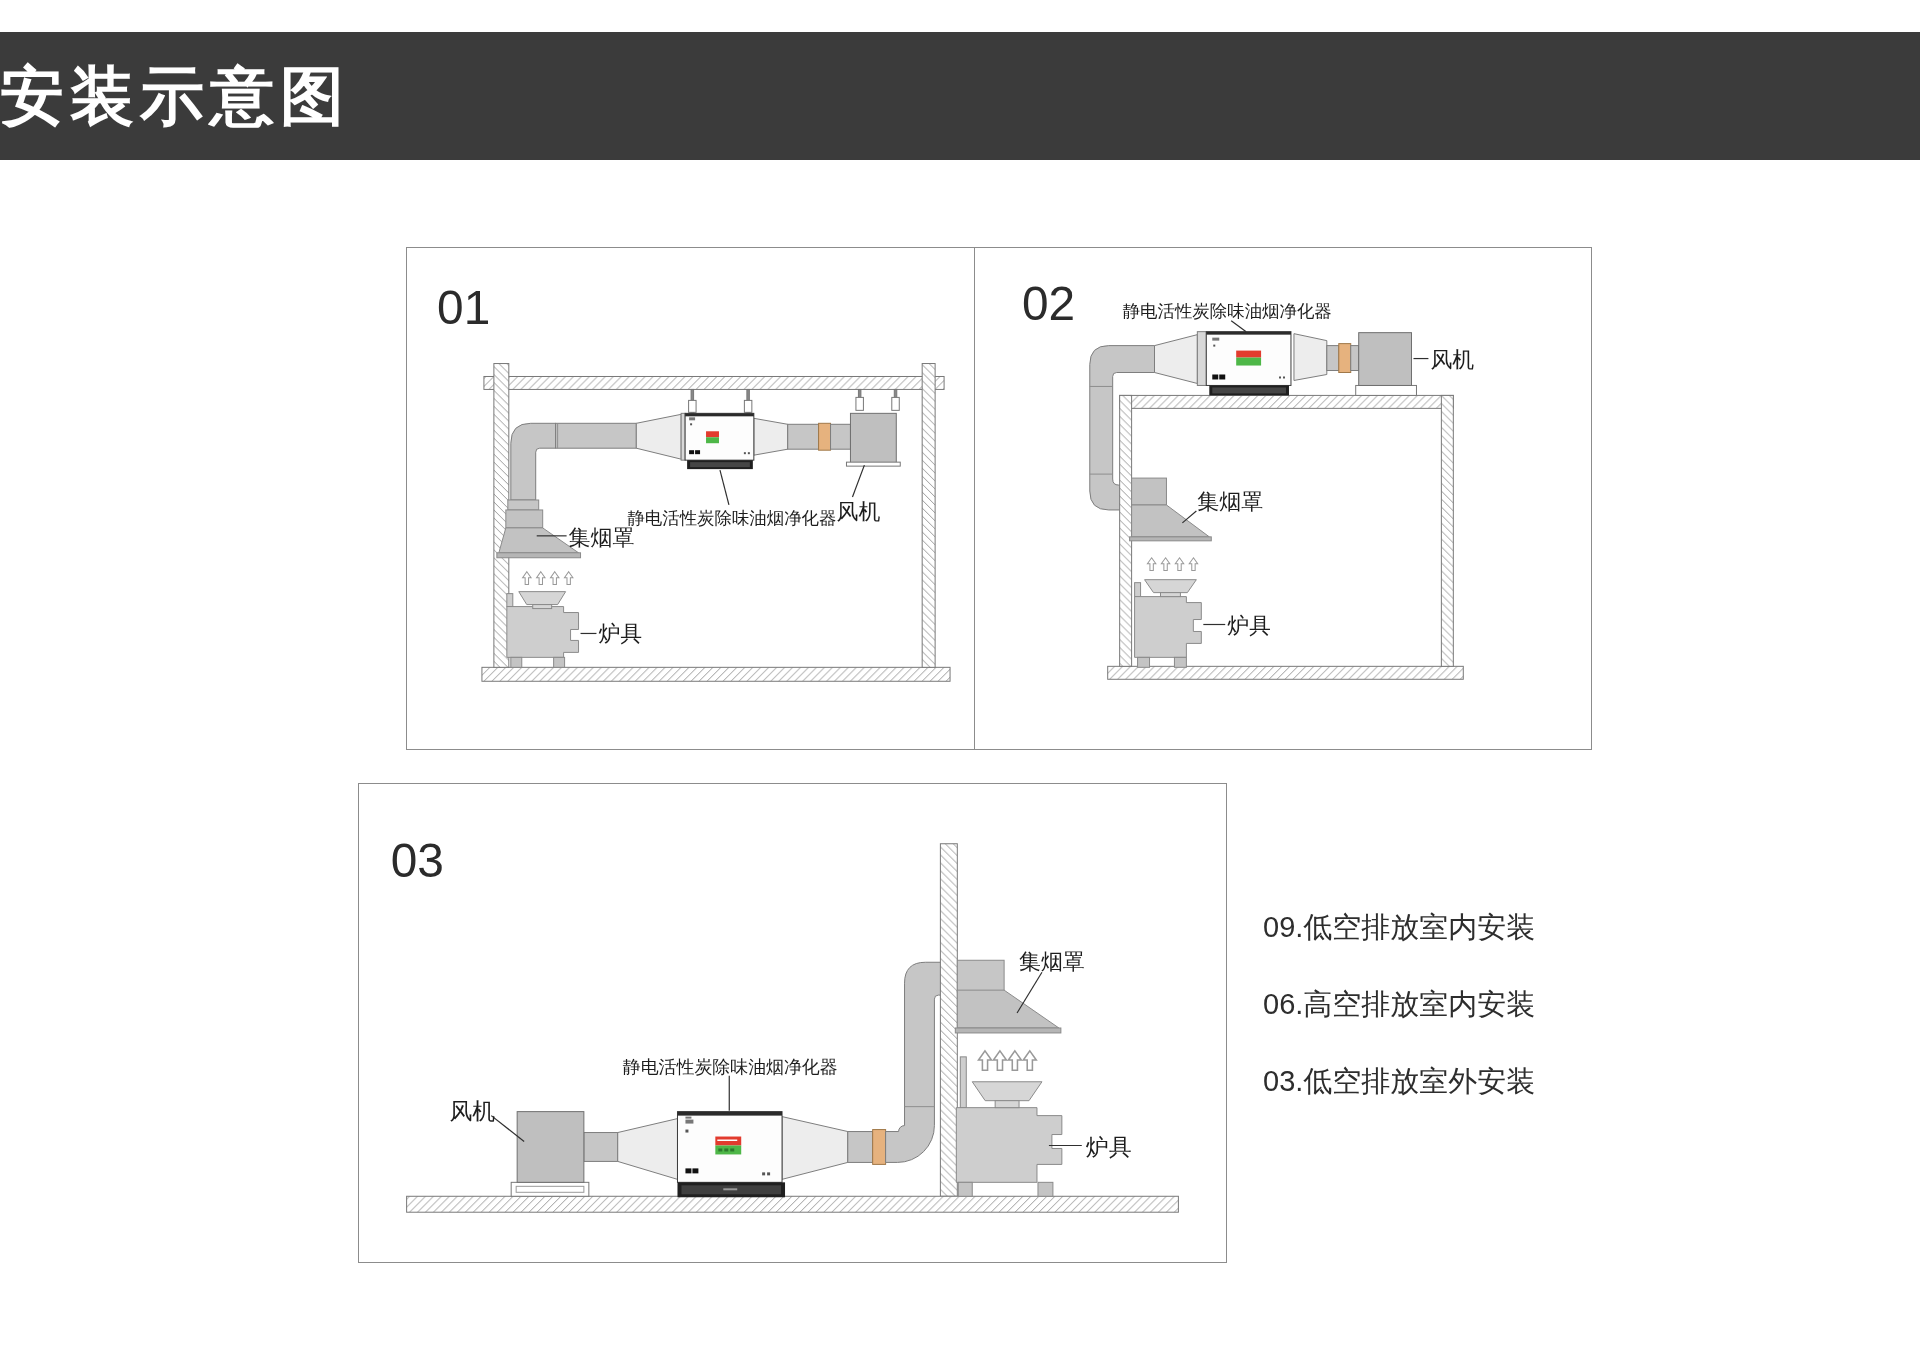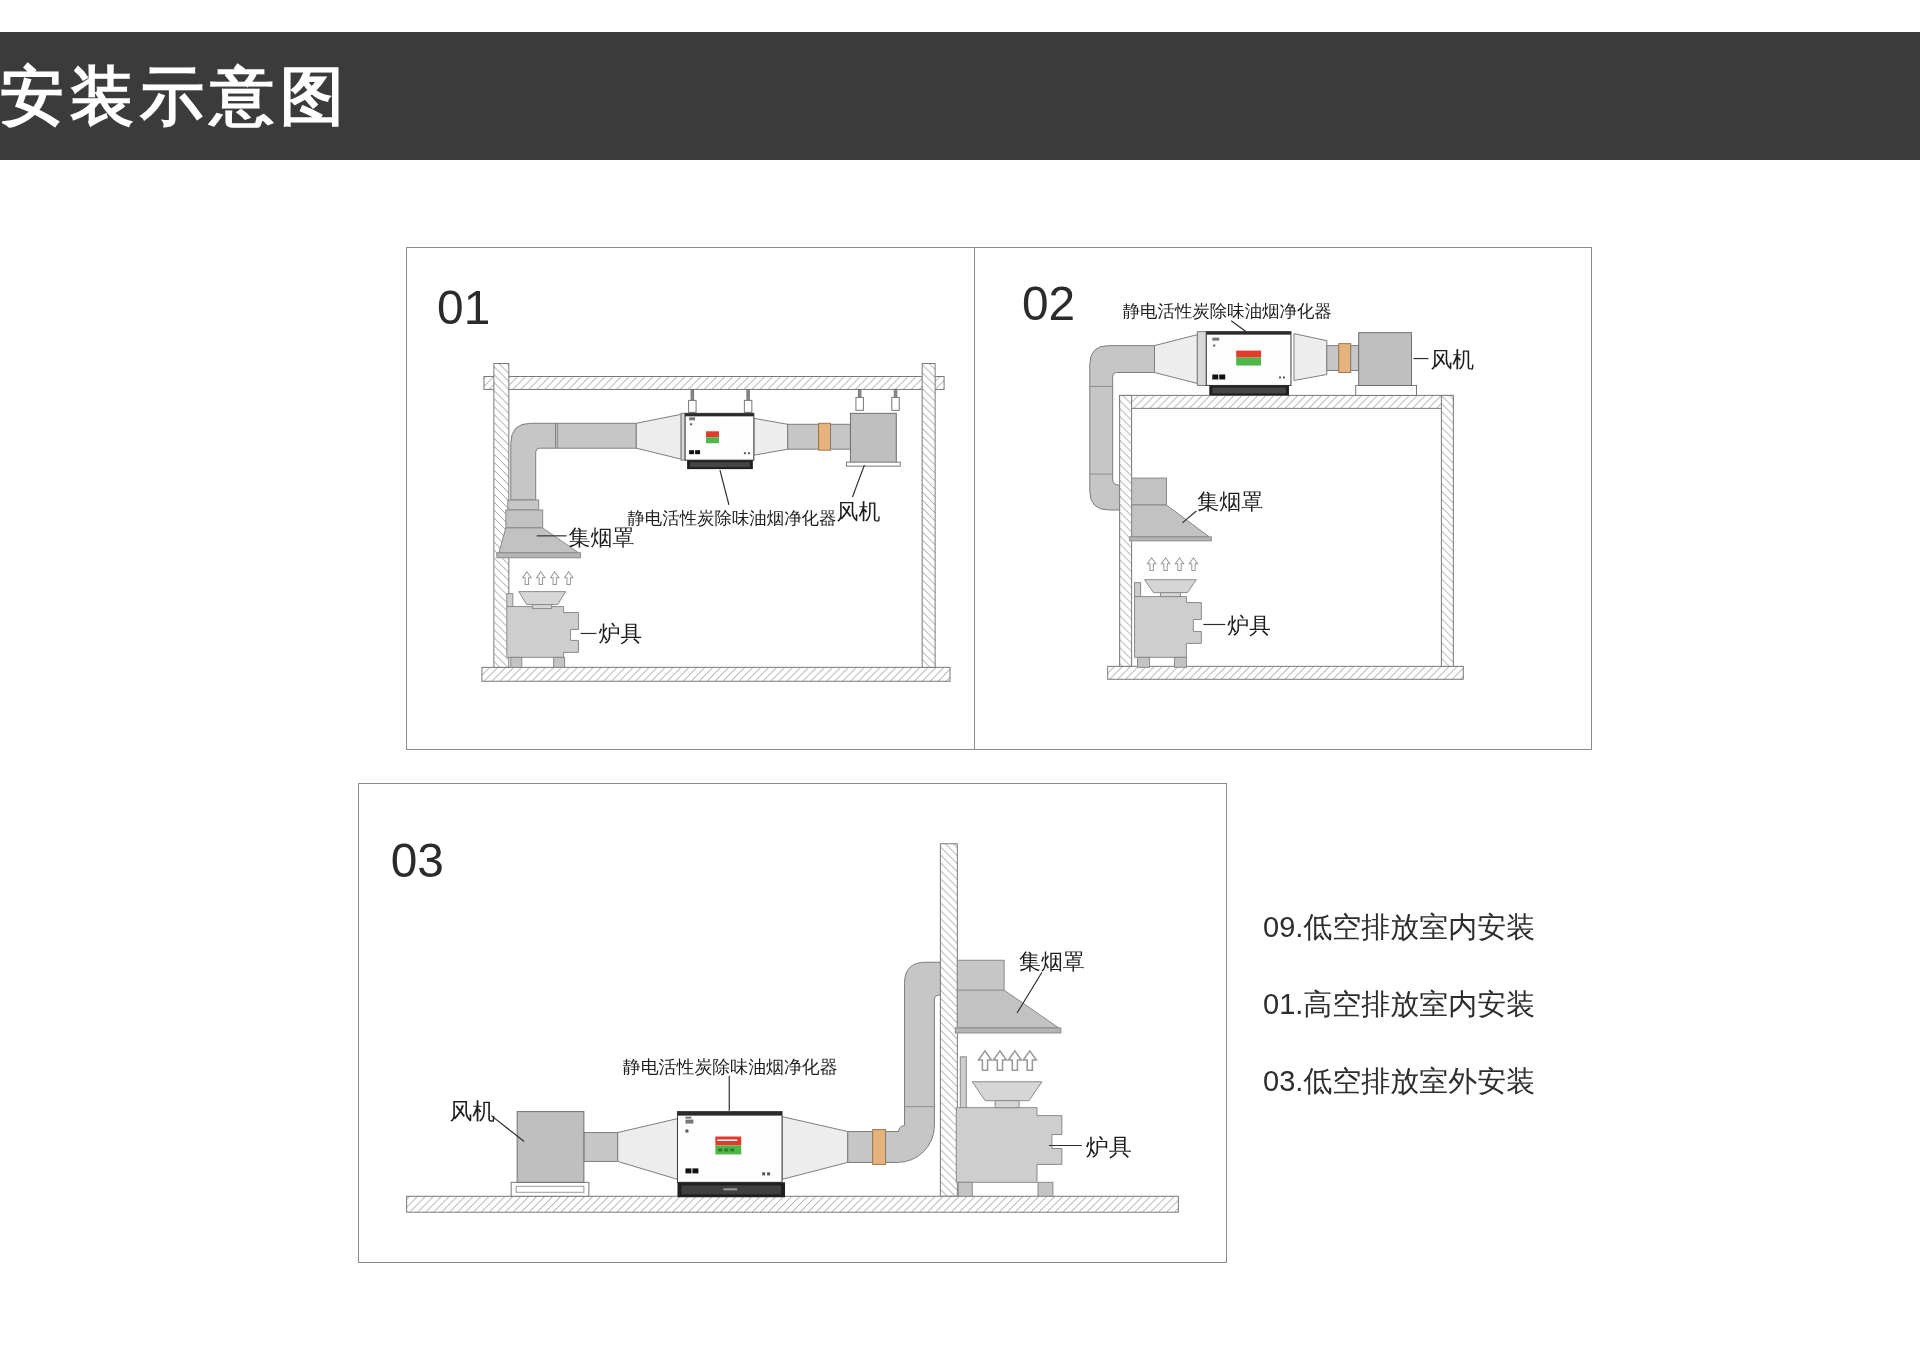--- a/index.html
+++ b/index.html
@@ -306,17 +306,17 @@
       <text x="90" y="336" style="font-size:23px">风机</text>
       <line class="ptr" x1="685" y1="189" x2="660" y2="230"></line>
       <text x="662" y="186" style="font-size:22px">集烟罩</text>
       <line class="ptr" x1="692" y1="363" x2="725" y2="363"></line>
       <text x="729" y="373" style="font-size:23px">炉具</text>
     </svg>
   </div>
 
   <div id="legend">
     <div class="legend-line">09.低空排放室内安装</div>
-    <div class="legend-line">01.高空排放室内安装</div>
+    <div class="legend-line">06.高空排放室内安装</div>
     <div class="legend-line">03.低空排放室外安装</div>
   </div>
 
 </div>
 
 </body></html>

